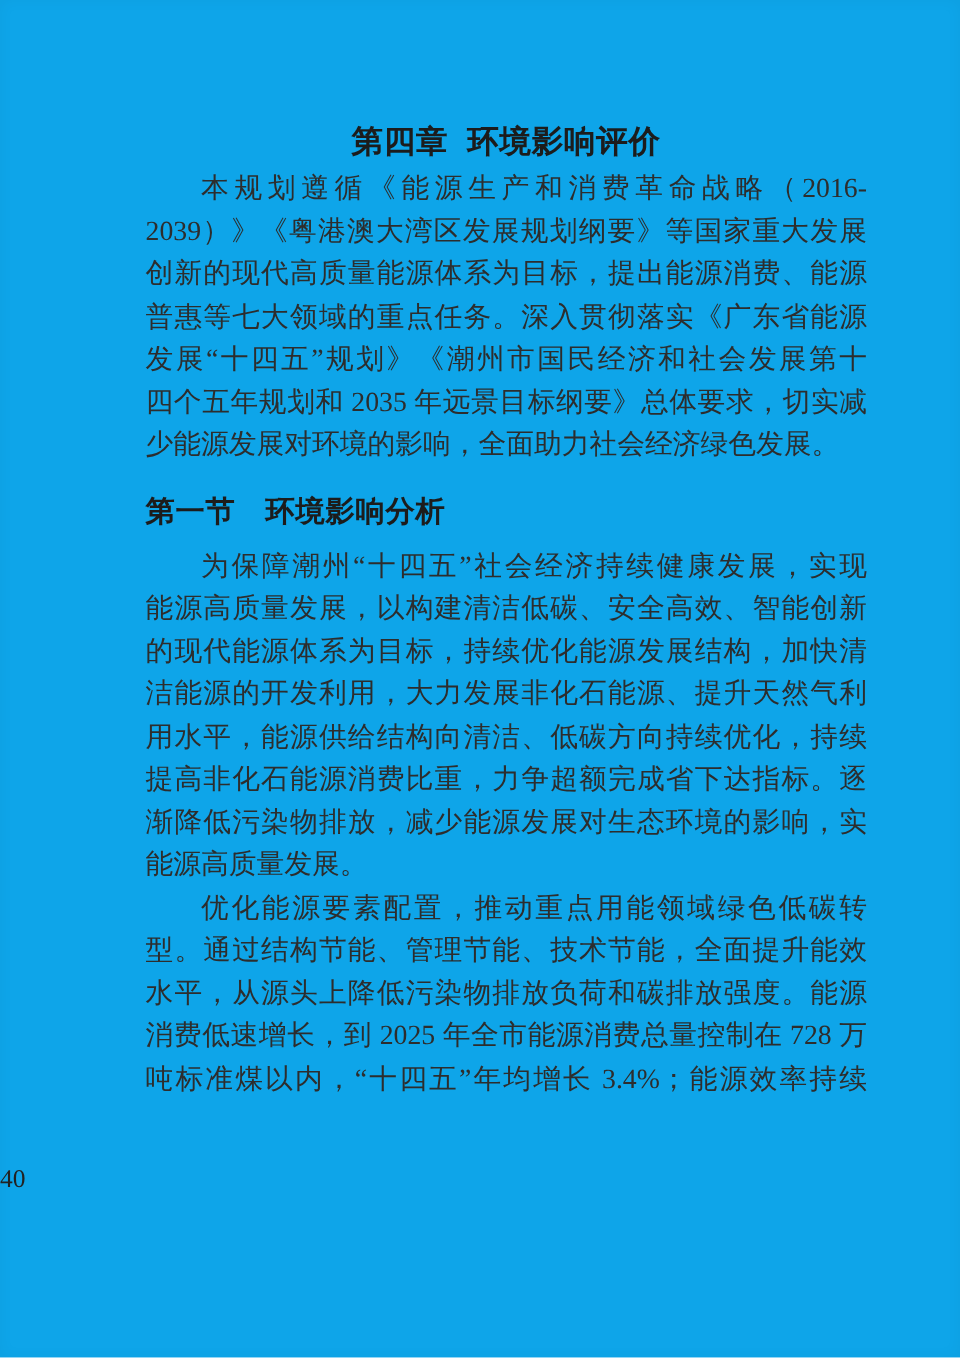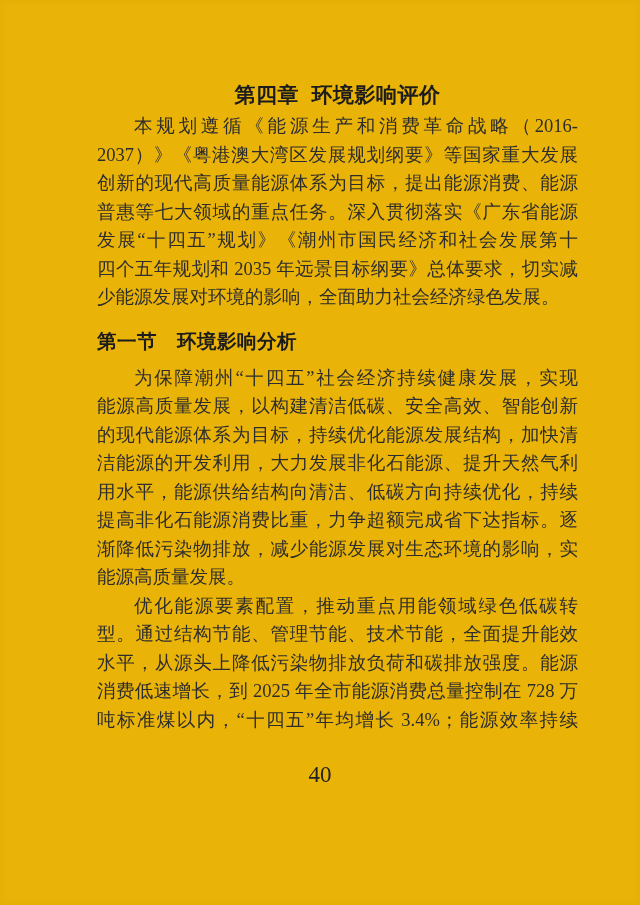--- a/index.html
+++ b/index.html
@@ -6,21 +6,21 @@
     margin: 0;
     padding: 0;
     background: #ffffff;
   }
   .page {
     position: relative;
     width: 640px;
     height: 905px;
     box-sizing: border-box;
     padding-top: 84px;
-    background: #eab308;
+    background: #0ea5e9;
     overflow: hidden;
     font-family: "Liberation Serif", "DejaVu Serif", serif;
     color: #2d2d2d;
     box-shadow: inset 0 0 10px rgba(0,0,0,0.04);
   }
   .chapter-title {
     margin: 0 62px 0 97px;
     width: 481px;
     text-align: center;
     font-family: "Liberation Sans", "DejaVu Sans", sans-serif;
@@ -53,38 +53,38 @@
     text-align: left;
     font-family: "Liberation Sans", "DejaVu Sans", sans-serif;
     font-weight: bold;
     font-size: 19.5px;
     line-height: 38px;
     color: #1c1c1c;
     white-space: pre;
     letter-spacing: 0.5px;
   }
   .page-number {
-    margin-top: 31px;
+    margin-top: 42px;
     width: 640px;
-    text-align: center;
-    font-size: 23px;
+    text-align: left;
+    font-size: 17px;
     line-height: 20px;
     color: #222222;
   }
 </style>
 </head>
 <body>
 
 <div class="page">
   <div class="chapter-title">第四章  环境影响评价</div>
 
   <div class="blocks">
       <div class="para">
         <div class="line first j">本规划遵循《能源生产和消费革命战略（2016-</div>
-        <div class="line j">2037）》《粤港澳大湾区发展规划纲要》等国家重大发展</div>
+        <div class="line j">2039）》《粤港澳大湾区发展规划纲要》等国家重大发展</div>
         <div class="line j">创新的现代高质量能源体系为目标，提出能源消费、能源</div>
         <div class="line j">普惠等七大领域的重点任务。深入贯彻落实《广东省能源</div>
         <div class="line j">发展“十四五”规划》《潮州市国民经济和社会发展第十</div>
         <div class="line j">四个五年规划和 2035 年远景目标纲要》总体要求，切实减</div>
         <div class="line">少能源发展对环境的影响，全面助力社会经济绿色发展。</div>
       </div>
       <div class="section-title">第一节　环境影响分析</div>
       <div class="para">
         <div class="line first j">为保障潮州“十四五”社会经济持续健康发展，实现</div>
         <div class="line j">能源高质量发展，以构建清洁低碳、安全高效、智能创新</div>

